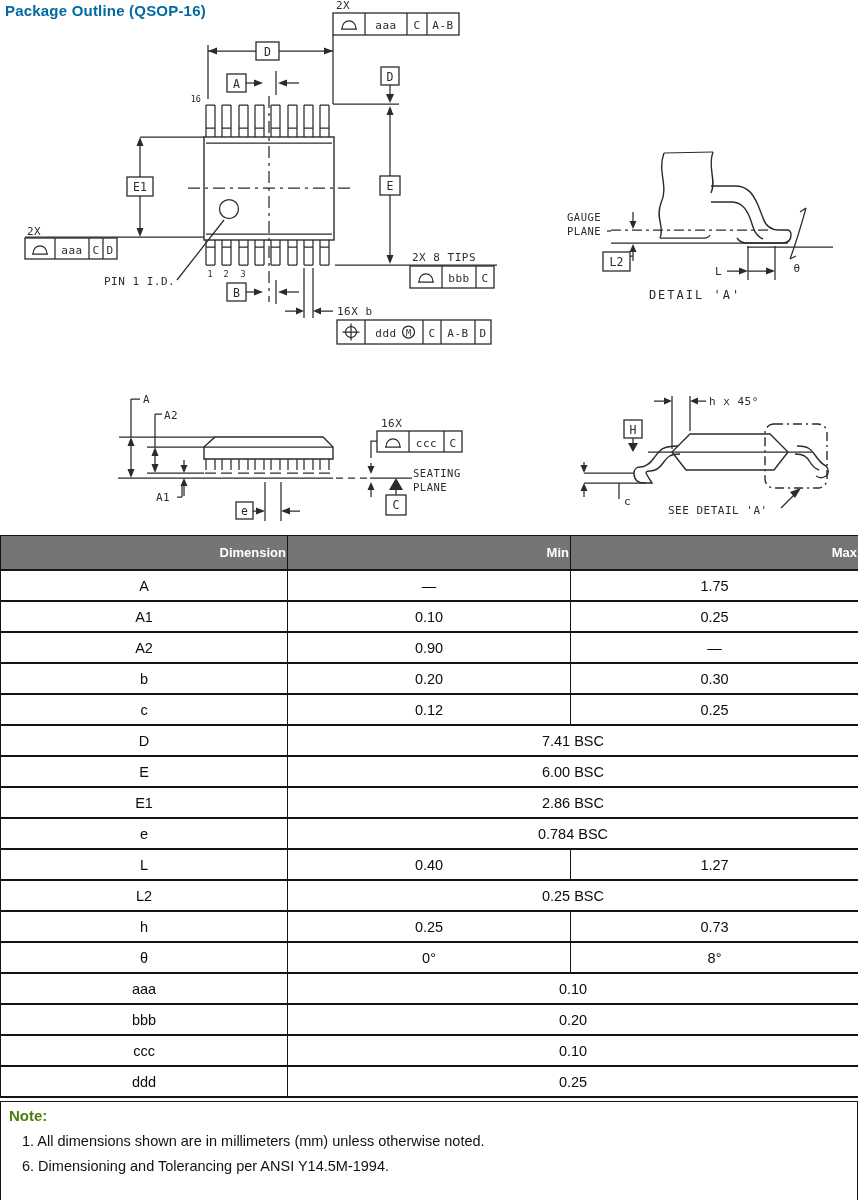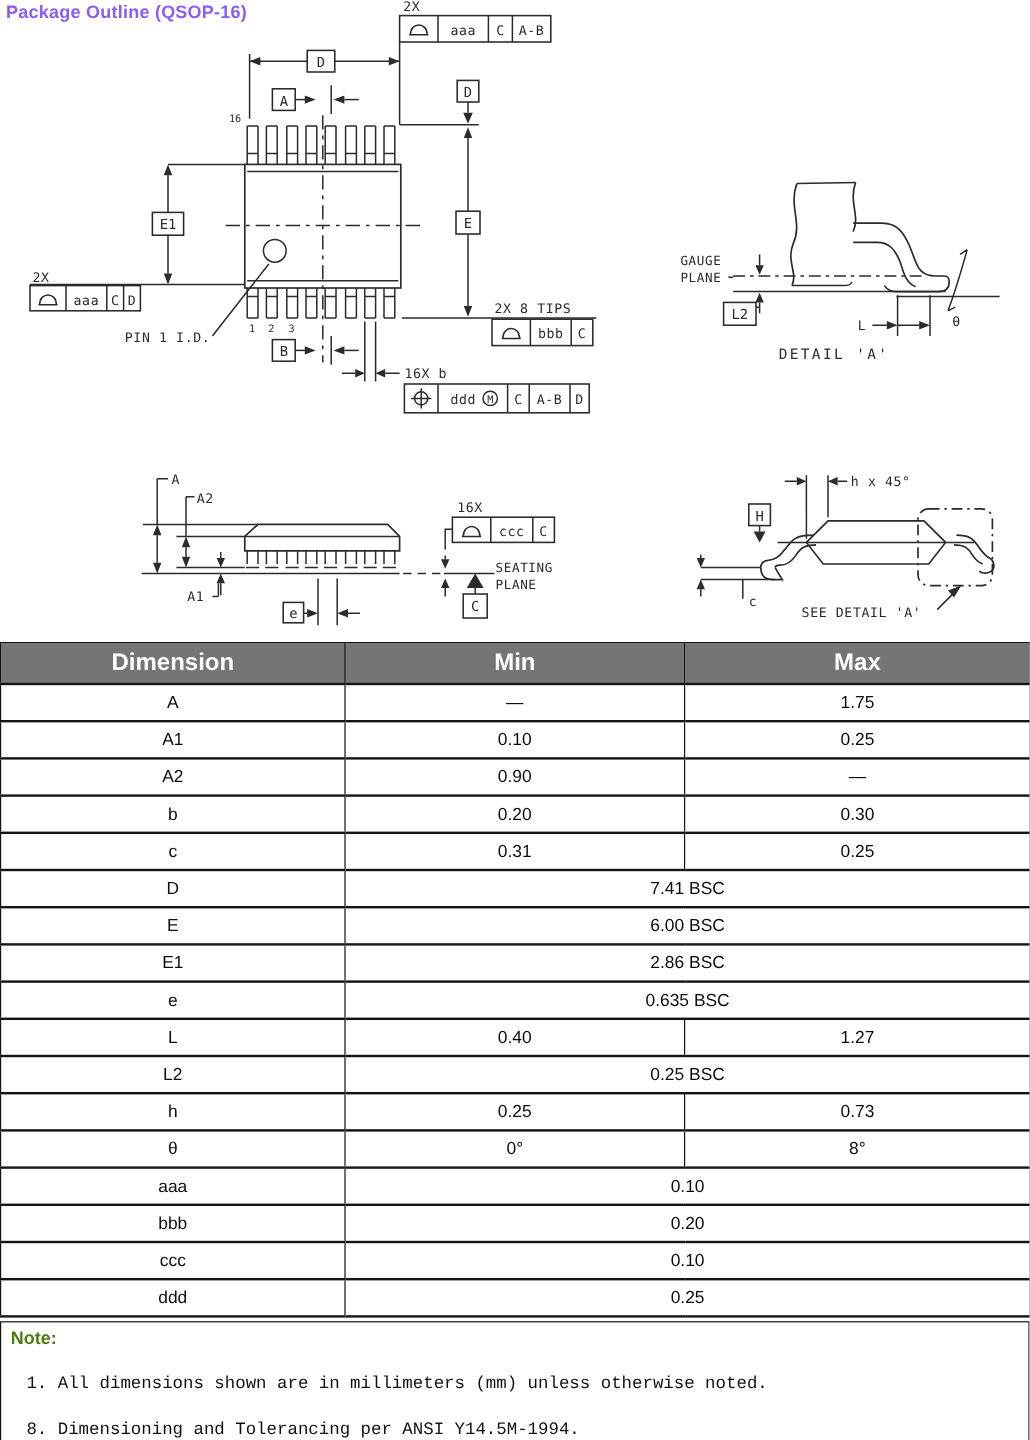--- a/index.html
+++ b/index.html
@@ -1,36 +1,36 @@
 <!DOCTYPE html>
 <html><head>
 <meta charset="utf-8">
 <style>
   html,body{margin:0;padding:0;background:#fff;}
   body{width:858px;height:1200px;position:relative;font-family:"Liberation Sans",sans-serif;}
   .drawings{position:relative;width:858px;height:533px;}
-  .page-title{position:absolute;top:2px;left:5px;font-size:15px;font-weight:bold;color:#8b5cf6;letter-spacing:.2px;}
+  .page-title{position:absolute;top:2px;left:5px;font-size:15px;font-weight:bold;color:#0369a1;letter-spacing:.2px;}
   svg{position:absolute;top:0;left:0;}
   svg text{font-family:"DejaVu Sans Mono",monospace;fill:#2b2b2b;font-size:11px;letter-spacing:.5px;}
   svg text.t-sm{font-size:8.5px;letter-spacing:0;}
   svg text.t-box{font-size:11.5px;letter-spacing:0;}
   svg text.t-cap{font-size:12px;letter-spacing:2px;}
   svg text.t-note{font-size:10.5px;letter-spacing:.5px;}
   .ln{stroke:#2b2b2b;stroke-width:1.25;fill:none;}
   .ln2{stroke:#2b2b2b;stroke-width:1.4;fill:none;}
   .fl{fill:#2b2b2b;stroke:none;}
   .bx{fill:#fff;stroke:#2b2b2b;stroke-width:1.3;}
   table.dims{border-collapse:collapse;width:858px;table-layout:fixed;margin-top:2px;}
-  table.dims th{background:#757575;color:#fff;font-size:20px;font-weight:bold;height:31px;border:1.6px solid #141414;}
+  table.dims th{background:#757575;color:#fff;font-size:13px;font-weight:bold;height:31px;border:1.6px solid #141414;text-align:right;}
   table.dims td{font-size:14.5px;color:#0c0c0c;text-align:center;height:29px;padding:0;
     border-left:1.4px solid #141414;border-right:1.4px solid #141414;
     border-top:2.2px solid #141414;border-bottom:2.2px solid #141414;}
   .notes{border:1.6px solid #141414;margin-top:3px;height:129px;box-sizing:border-box;padding:5px 8px;}
   .notes-heading{font-size:15px;font-weight:bold;color:#4d7c0f;}
-  .note-item{font-size:14.5px;color:#111;margin:22px 0 0 13px;font-family:Liberation Mono, monospace;}
+  .note-item{font-size:14.5px;color:#111;margin:9px 0 0 13px;}
 </style>
 </head>
 <body>
 
 <div class="drawings">
   <div class="page-title">Package Outline (QSOP-16)</div>
 
   <svg width="858" height="533" viewBox="0 0 858 533">
 
     <g>
@@ -336,38 +336,38 @@
         <td>0.90</td>
         <td>—</td>
       </tr>
     <tr>
         <td>b</td>
         <td>0.20</td>
         <td>0.30</td>
       </tr>
     <tr>
         <td>c</td>
-        <td>0.31</td>
+        <td>0.12</td>
         <td>0.25</td>
       </tr>
     <tr>
         <td>D</td>
         <td colspan="2">7.41 BSC</td>
       </tr>
     <tr>
         <td>E</td>
         <td colspan="2">6.00 BSC</td>
       </tr>
     <tr>
         <td>E1</td>
         <td colspan="2">2.86 BSC</td>
       </tr>
     <tr>
         <td>e</td>
-        <td colspan="2">0.635 BSC</td>
+        <td colspan="2">0.784 BSC</td>
       </tr>
     <tr>
         <td>L</td>
         <td>0.40</td>
         <td>1.27</td>
       </tr>
     <tr>
         <td>L2</td>
         <td colspan="2">0.25 BSC</td>
       </tr>
@@ -396,15 +396,15 @@
     <tr>
         <td>ddd</td>
         <td colspan="2">0.25</td>
       </tr>
   </tbody>
 </table>
 
 <div class="notes">
   <div class="notes-heading">Note:</div>
   <div class="note-item">1. All dimensions shown are in millimeters (mm) unless otherwise noted.</div>
-  <div class="note-item">8. Dimensioning and Tolerancing per ANSI Y14.5M-1994.</div>
+  <div class="note-item">6. Dimensioning and Tolerancing per ANSI Y14.5M-1994.</div>
 
 </div>
 
 </body></html>

